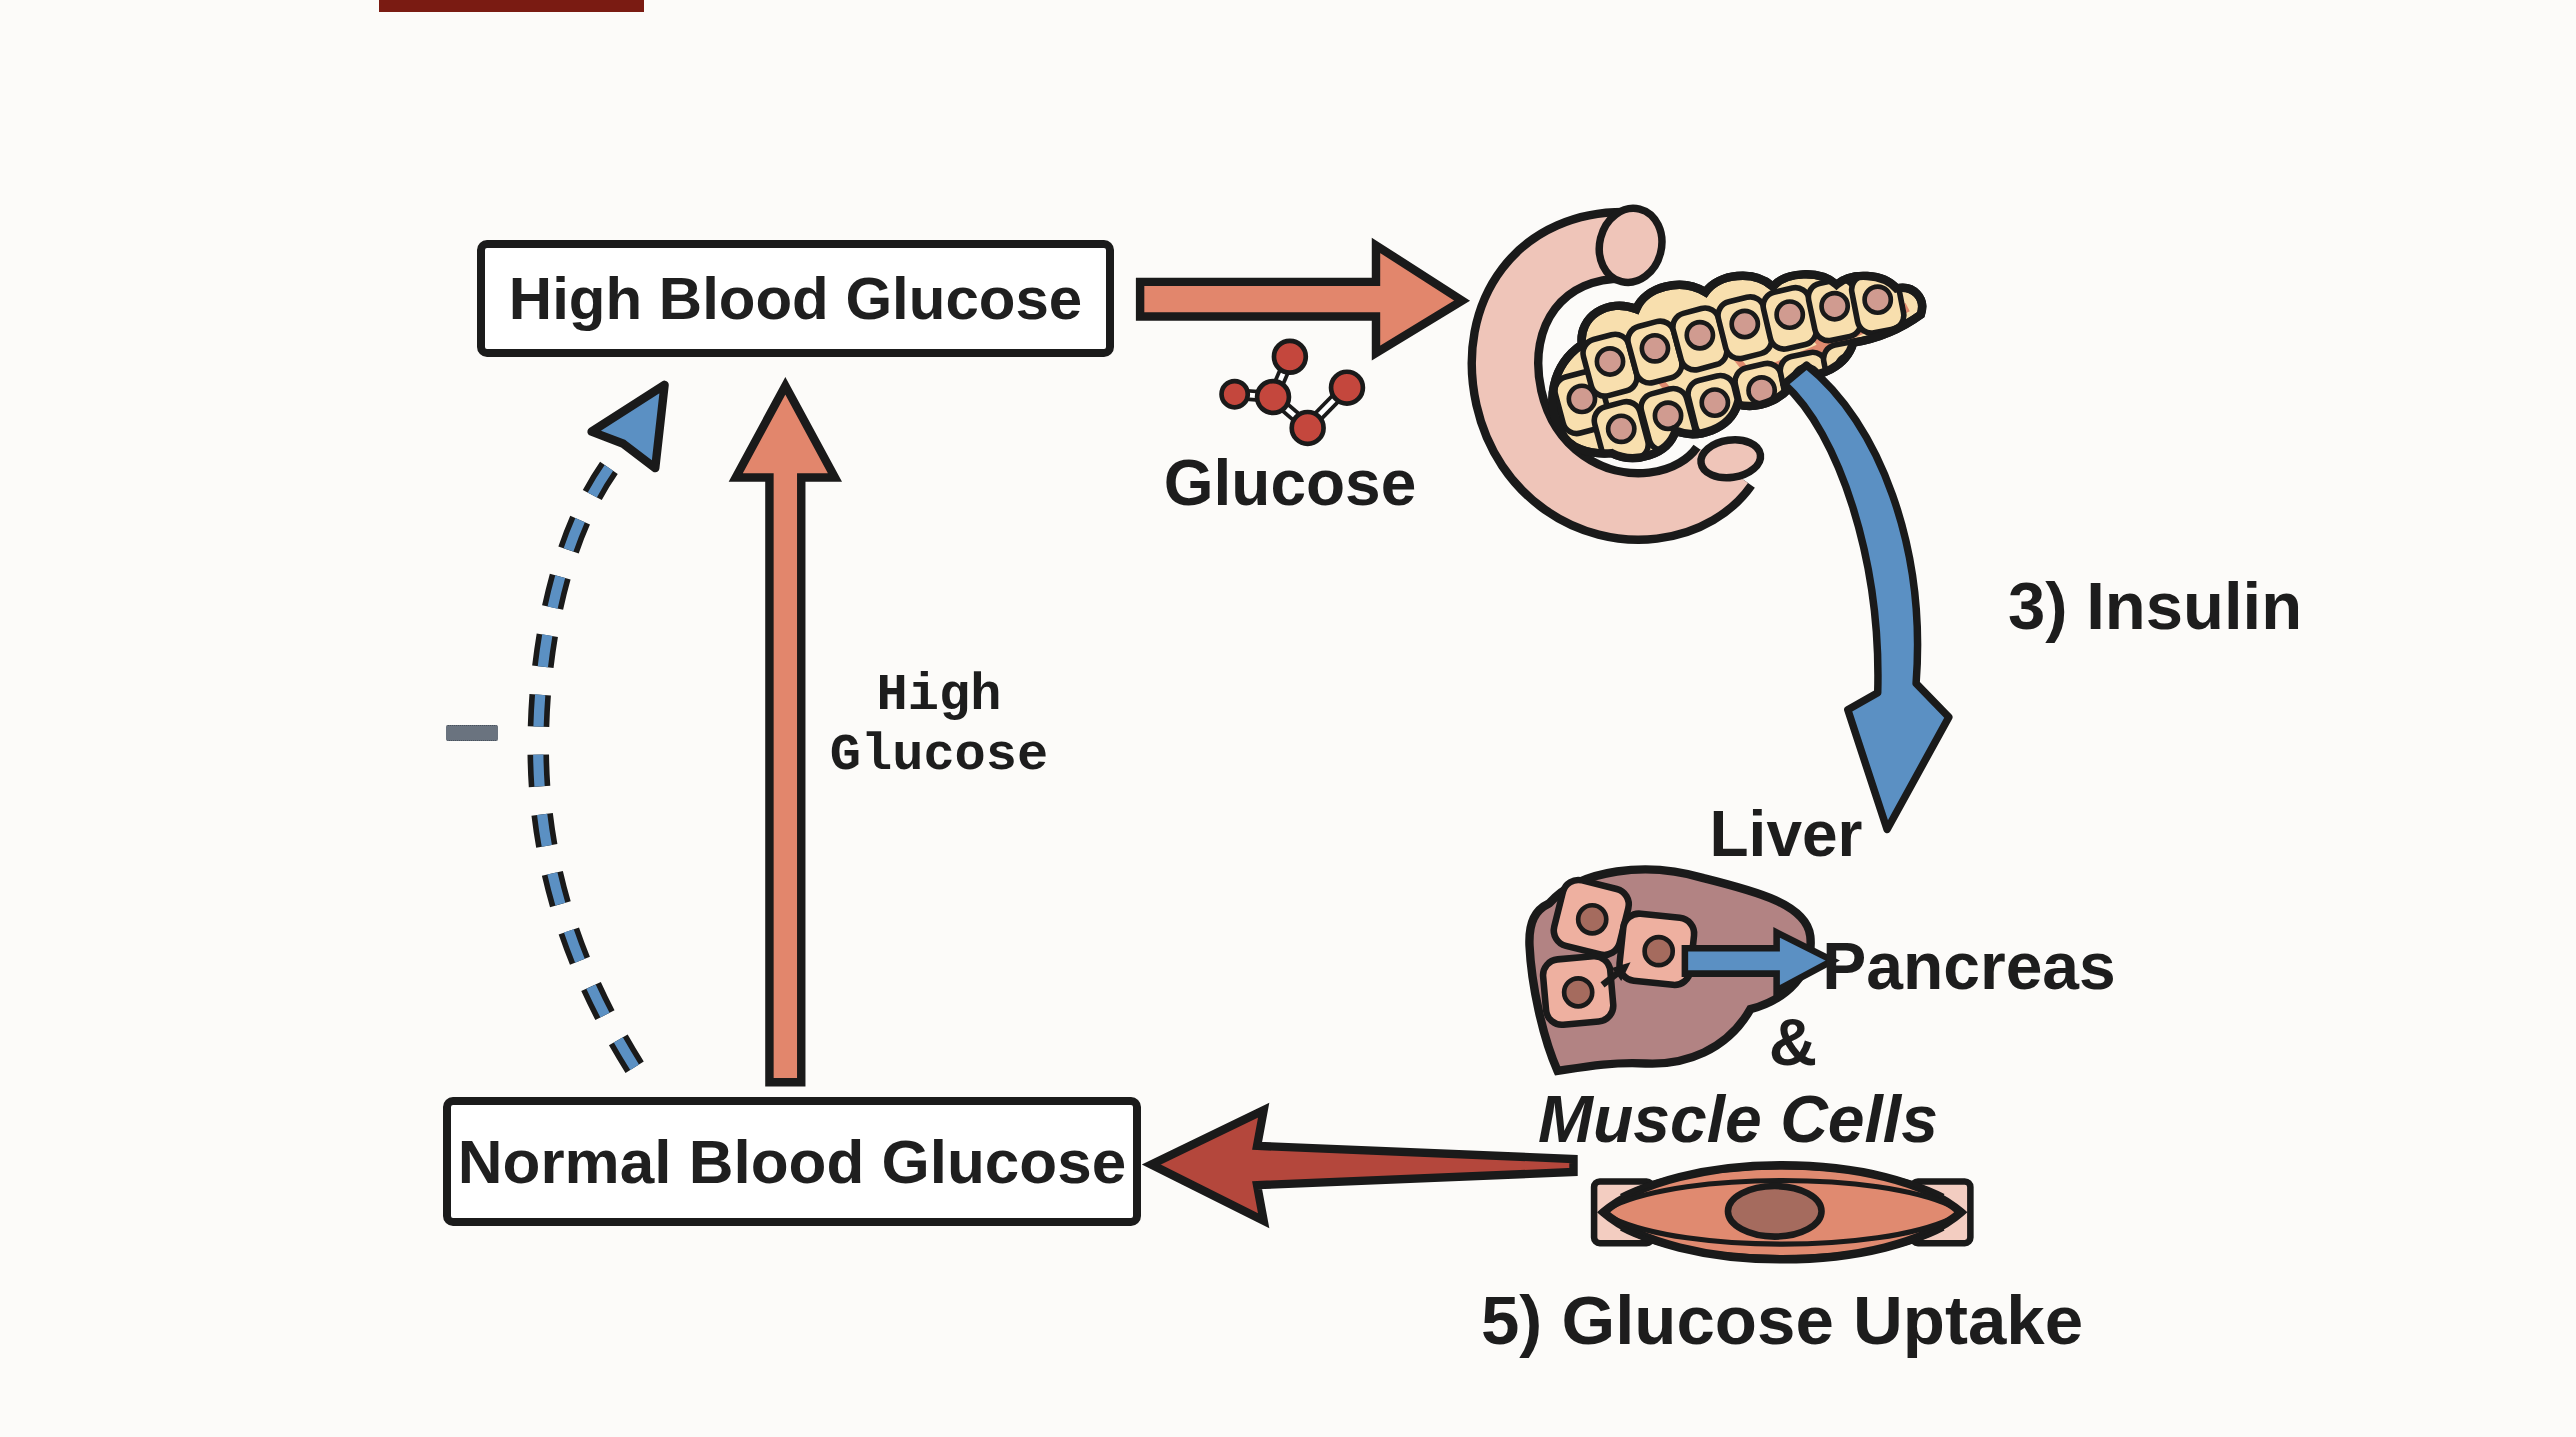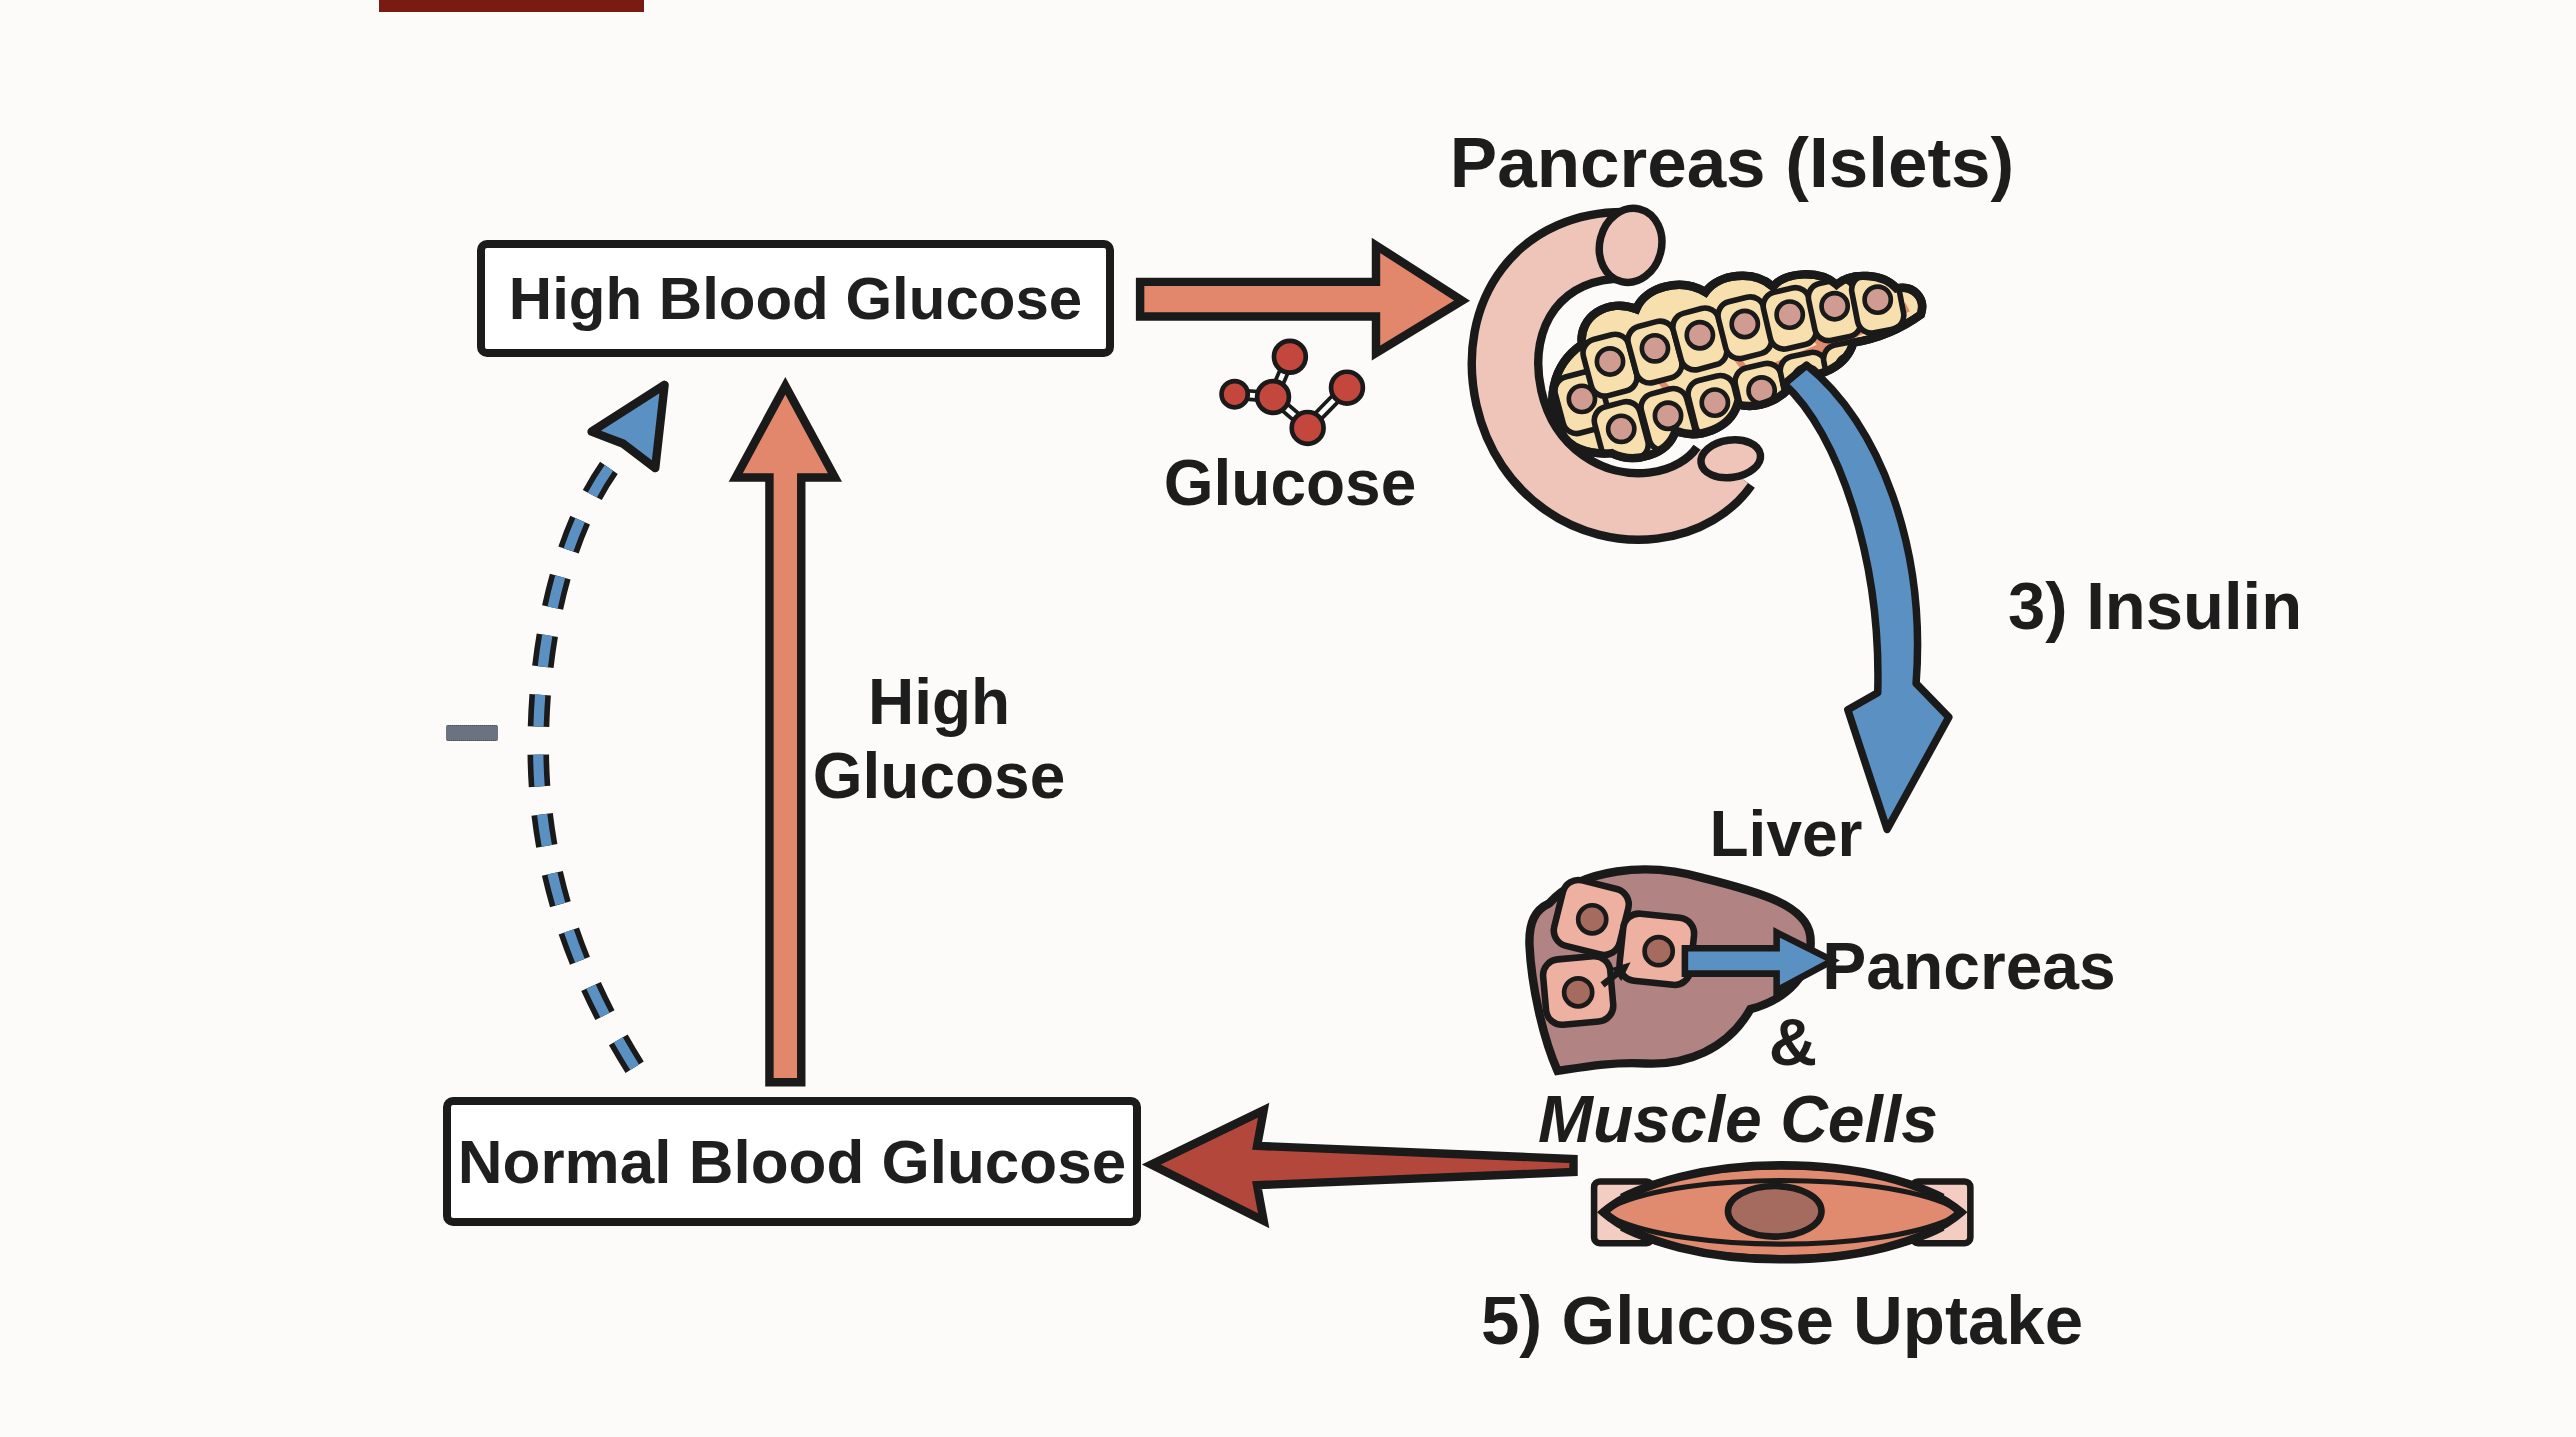--- a/index.html
+++ b/index.html
@@ -34,21 +34,21 @@
   #high-box{left:477px;top:240px;width:637px;height:117px;font-size:60px;}
   #normal-box{left:443px;top:1097px;width:698px;height:129px;font-size:62px;}
   #pancreas-label{left:1732px;top:122px;font-size:71px;}
   #glucose-label{left:1290px;top:447px;font-size:64px;}
   #insulin-label{left:1971px;top:567px;font-size:67px;}
   #liver-label{left:1786px;top:798px;font-size:64px;}
   #glycogen-label{left:1969px;top:929px;font-size:66px;}
   #amp-label{left:1793px;top:1003px;font-size:67px;}
   #muscle-cells-label{left:1738px;top:1082px;font-size:66px;font-style:italic;}
   #uptake-label{left:1782px;top:1281px;font-size:69px;}
-  #high-glucose-label{left:939px;top:666px;font-size:64px;}
+  #high-glucose-label{left:939px;top:666px;font-size:52px;font-family:Liberation Mono, monospace;}
   #minus-sign{
     position:absolute;left:446px;top:725px;width:52px;height:16px;
     background:#6a737f;border-top:1.9px dotted #454e59;border-bottom:1.9px dotted #454e59;
     box-sizing:border-box;border-radius:1.9px;
   }
   #top-left-bar{
     position:absolute;left:379px;top:0px;width:265px;height:12px;
     background:#7a1b12;
   }
 </style>
@@ -281,21 +281,20 @@
 
   <div id="top-left-bar"></div>
 
   <div id="high-box" class="node-box">
     <span>High Blood Glucose</span>
   </div>
   <div id="normal-box" class="node-box">
     <span>Normal Blood Glucose</span>
   </div>
 
-  <div id="pancreas-label" class="label">Pancreas (Islets)</div>
 
   <div id="glucose-label" class="label">Glucose</div>
 
   <div id="insulin-label" class="label left-anchored">3) Insulin</div>
 
   <div id="liver-label" class="label">Liver</div>
 
   <div id="glycogen-label" class="label">Pancreas</div>
 
   <div id="amp-label" class="label">&amp;</div>

